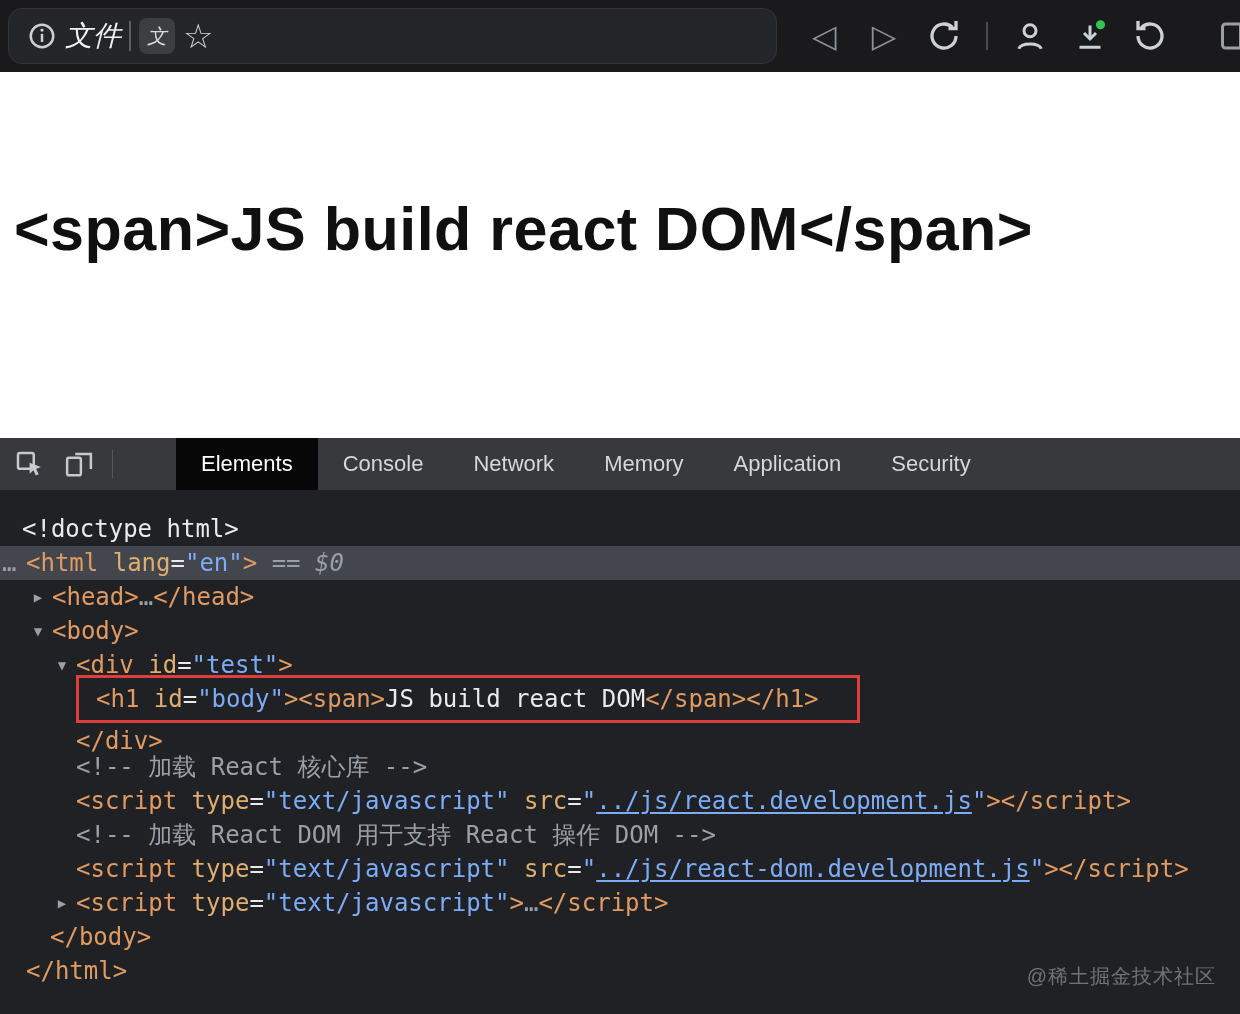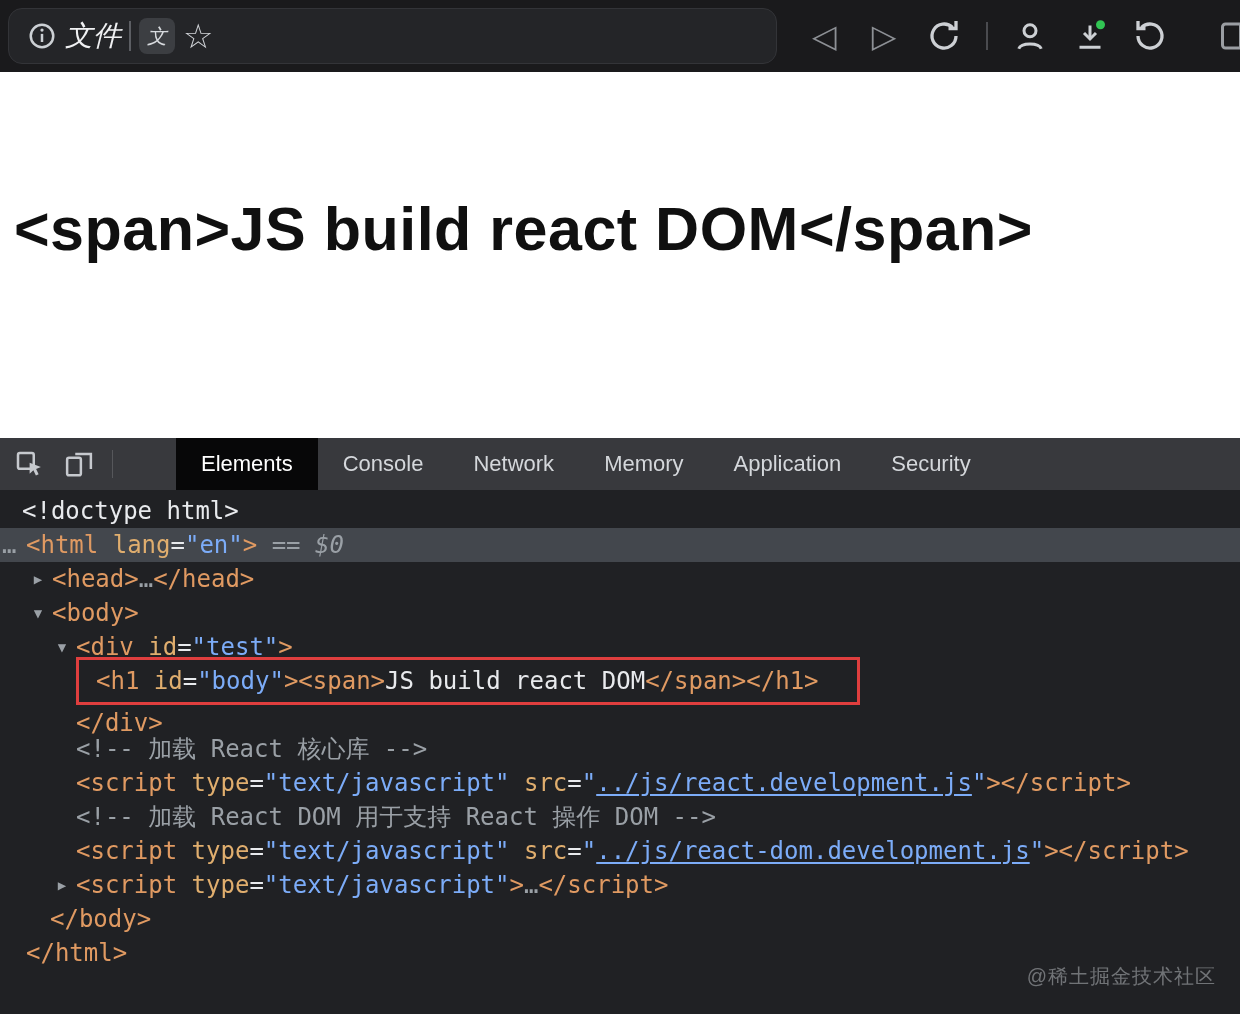--- a/index.html
+++ b/index.html
@@ -39,21 +39,21 @@
   .dt-bar { position:absolute; top:0; left:0; width:1240px; height:52px; background:#38393d;
             display:flex; align-items:center; padding-left:12px; gap:16px; overflow:hidden; }
   .dt-icon { width:34px; height:34px; flex:none; display:flex; align-items:center; justify-content:center; }
   .dt-sep { width:1px; height:28px; background:#56575b; flex:none; }
   .tab-strip { display:flex; height:52px; flex:1; overflow:hidden; flex-wrap:nowrap;margin-left:47px; }
   .tab { height:52px; line-height:52px; padding:0 25px; font-size:22px; color:#d4d7db;
          white-space:nowrap; flex:none; }
   .tab.active { background:#070708; color:#ffffff; }
 
   .dom-tree { position:absolute; top:52px; left:0; right:0; bottom:0; background:#202124;
-              padding-top:4px; overflow:hidden;
+              padding-top:22px; overflow:hidden;
               font-family:"DejaVu Sans Mono","Liberation Mono",monospace; font-size:24px;text-decoration:underline; }
   .trow { position:relative; height:34px; line-height:34px; white-space:nowrap; color:#e8eaed; }
   .trow.selected { background:#43474d; }
   .tline { display:inline-block; }
   .arrow { position:absolute; top:0; height:34px; line-height:34px; width:24px;
            text-align:center; font-size:14px; color:#9aa0a6; }
   .leader { position:absolute; left:2px; top:0; height:34px; line-height:34px; color:#9aa0a6; }
   .tk-doctype { color:#e8eaed; }
   .tk-tag     { color:#e09a62; }
   .tk-attr    { color:#e0ae6e; }

